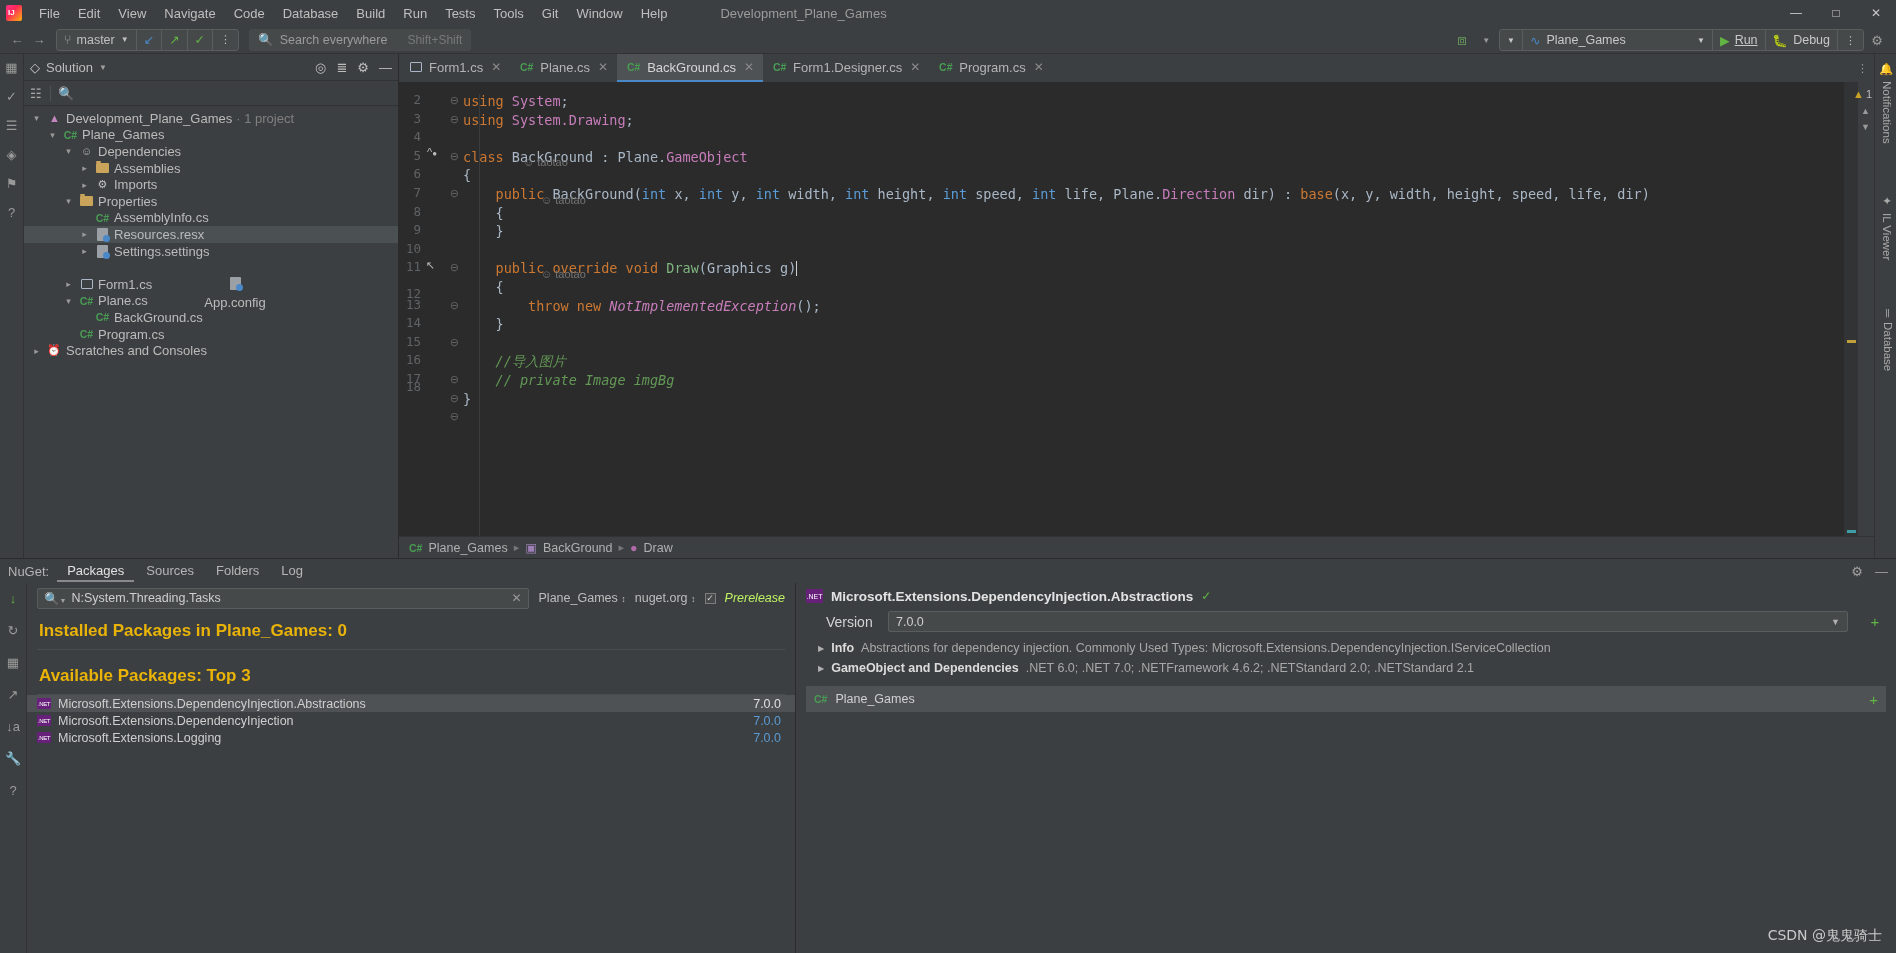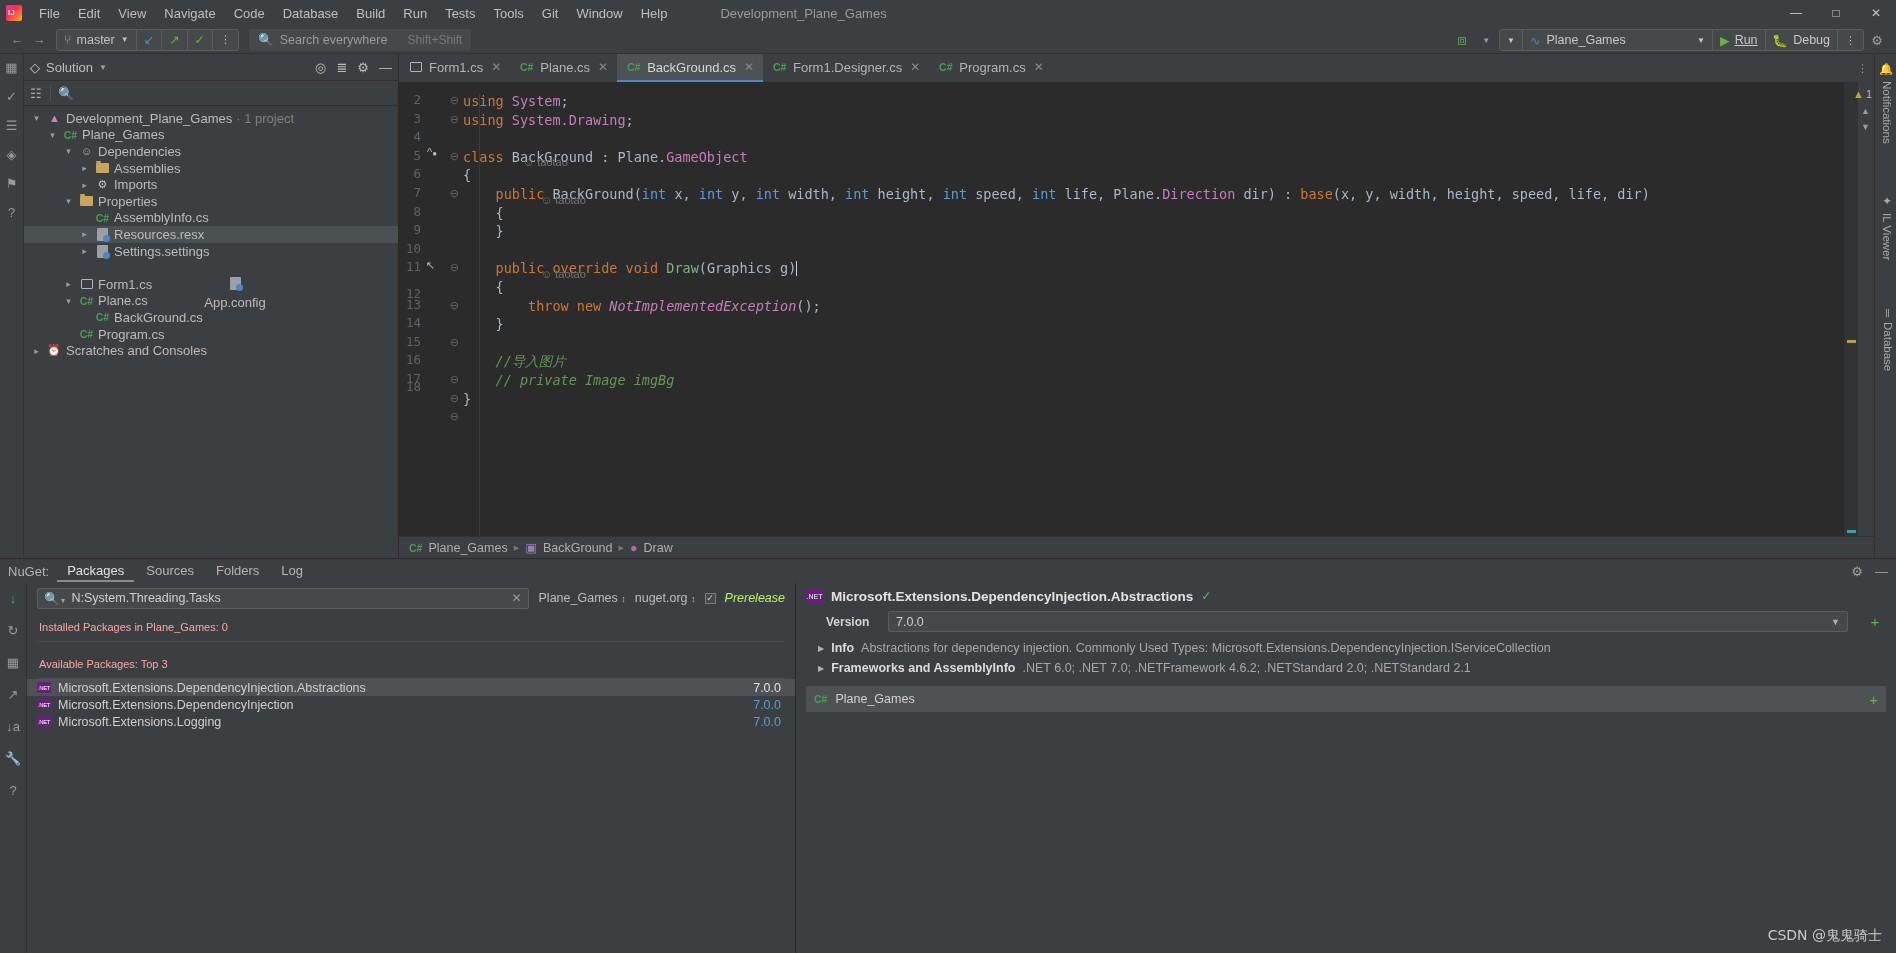--- a/index.html
+++ b/index.html
@@ -152,38 +152,38 @@
   .ng-left { flex:1 1 auto; min-width:0; display:flex; flex-direction:column; background:#3c3f41;
      border-right:1px solid #2b2b2b; }
   .ng-search-row { height:30px; display:flex; align-items:center; gap:10px; padding:0 10px; flex:0 0 30px;}
   .ng-search { flex:1 1 auto; height:21px; background:#45494a; border:1px solid #5a5d5e; border-radius:2px;
      display:flex; align-items:center; padding:0 6px; gap:5px; font-size:12.5px; color:#cfcfcf;}
   .ng-search .clear { margin-left:auto; color:#9a9a9a; font-size:12px;}
   .ng-meta { display:flex; align-items:center; gap:9px; font-size:12.5px; color:#bdbdbd; white-space:nowrap;}
   .chk { width:11px; height:11px; border:1px solid #7d7d7d; background:#45494a; display:inline-flex;
      align-items:center; justify-content:center; font-size:9px; color:#d0d0d0;}
   .prerelease { color:#bef264; font-style:italic; }
-  .section-h { padding:8px 12px 6px; font-size:11px; color:#fca5a5; font-weight:normal; }
+  .section-h { padding:8px 12px 6px; font-size:17px; color:#eab308; font-weight:bold; }
   .hr { height:1px; background:#4a4d4f; margin:2px 10px 0; }
   .pkg-list { flex:1 1 auto; background:#3c3f41; overflow:hidden; }
   .pkg-row { height:17px; display:flex; align-items:center; gap:7px; padding:0 14px 0 10px; font-size:12.5px;}
   .pkg-row.sel { background:#4e5254; }
   .nuget-badge { width:14px; height:11px; background:#68217a; color:#fff; font-size:6px;
      display:flex; align-items:center; justify-content:center; border-radius:1px; letter-spacing:-0.3px;}
   .pkg-name { color:#cfcfcf; }
   .pkg-ver { margin-left:auto; color:#5b9bd5; font-size:12.5px;}
   .pkg-row.sel .pkg-ver { color:#e0e0e0; }
 
   .ng-right { width:1100px; flex:0 0 1100px; display:flex; flex-direction:column; background:#3c3f41; }
   .ngr-head { height:26px; display:flex; align-items:center; gap:8px; padding:0 10px; flex:0 0 26px; }
   .ngr-title { font-size:13.5px; color:#e3e3e3; font-weight:bold; }
   .badge-big { width:17px; height:14px; background:#68217a; color:#fff; font-size:7px;
       display:flex; align-items:center; justify-content:center; border-radius:1px;}
   .ngr-ver { display:flex; align-items:center; gap:16px; padding:2px 10px 6px 30px; }
-  .ngr-ver .lab { font-size:12px; color:#d3d3d3; font-weight:bold; width:46px;}
+  .ngr-ver .lab { font-size:14px; color:#d3d3d3; font-weight:normal; width:46px;}
   .ver-select { flex:1 1 auto; height:21px; background:#45494a; border:1px solid #5a5d5e; border-radius:2px;
      display:flex; align-items:center; padding:0 7px; font-size:12.5px; color:#cfcfcf; }
   .ver-select .caret-dn { margin-left:auto; color:#b0b0b0; font-size:9px;}
   .plus-btn { width:22px; height:21px; display:flex; align-items:center; justify-content:center;
      color:#62b543; font-size:15px; }
   .ngr-line { display:flex; align-items:center; gap:7px; padding:3px 10px 3px 22px; font-size:12.5px;}
   .tri { color:#b0b0b0; font-size:8px; }
   .ngr-line b { color:#dcdcdc; font-size:12.5px; }
   .ngr-line span.desc { color:#a8a8a8; }
   .proj-box { margin:8px 10px 0; background:#4e5254; height:26px; display:flex; align-items:center;
@@ -662,21 +662,21 @@
           </span>
           <span class="plus-btn">+</span>
         </div>
         <div class="ngr-line">
           <span class="tri">▶</span>
           <b>Info</b>
           <span class="desc">Abstractions for dependency injection. Commonly Used Types: Microsoft.Extensions.DependencyInjection.IServiceCollection</span>
         </div>
         <div class="ngr-line">
           <span class="tri">▶</span>
-          <b>Frameworks and AssemblyInfo</b>
+          <b>GameObject and Dependencies</b>
           <span class="desc">.NET 6.0; .NET 7.0; .NETFramework 4.6.2; .NETStandard 2.0; .NETStandard 2.1</span>
         </div>
         <div class="proj-box">
           <span class="csharp-ic">C#</span>
           <span>Plane_Games</span>
           <span class="plus">+</span>
         </div>
       </div>
     </div>
   </div>

